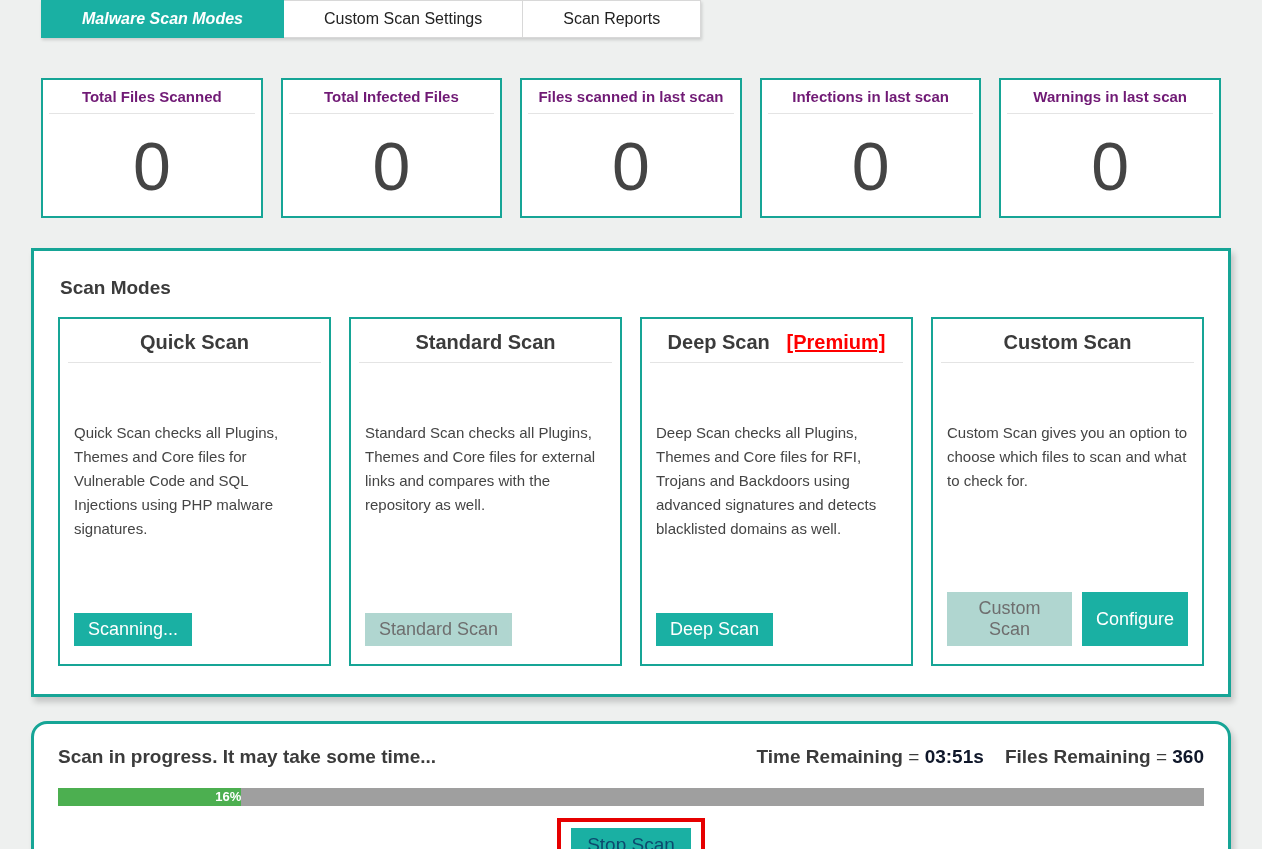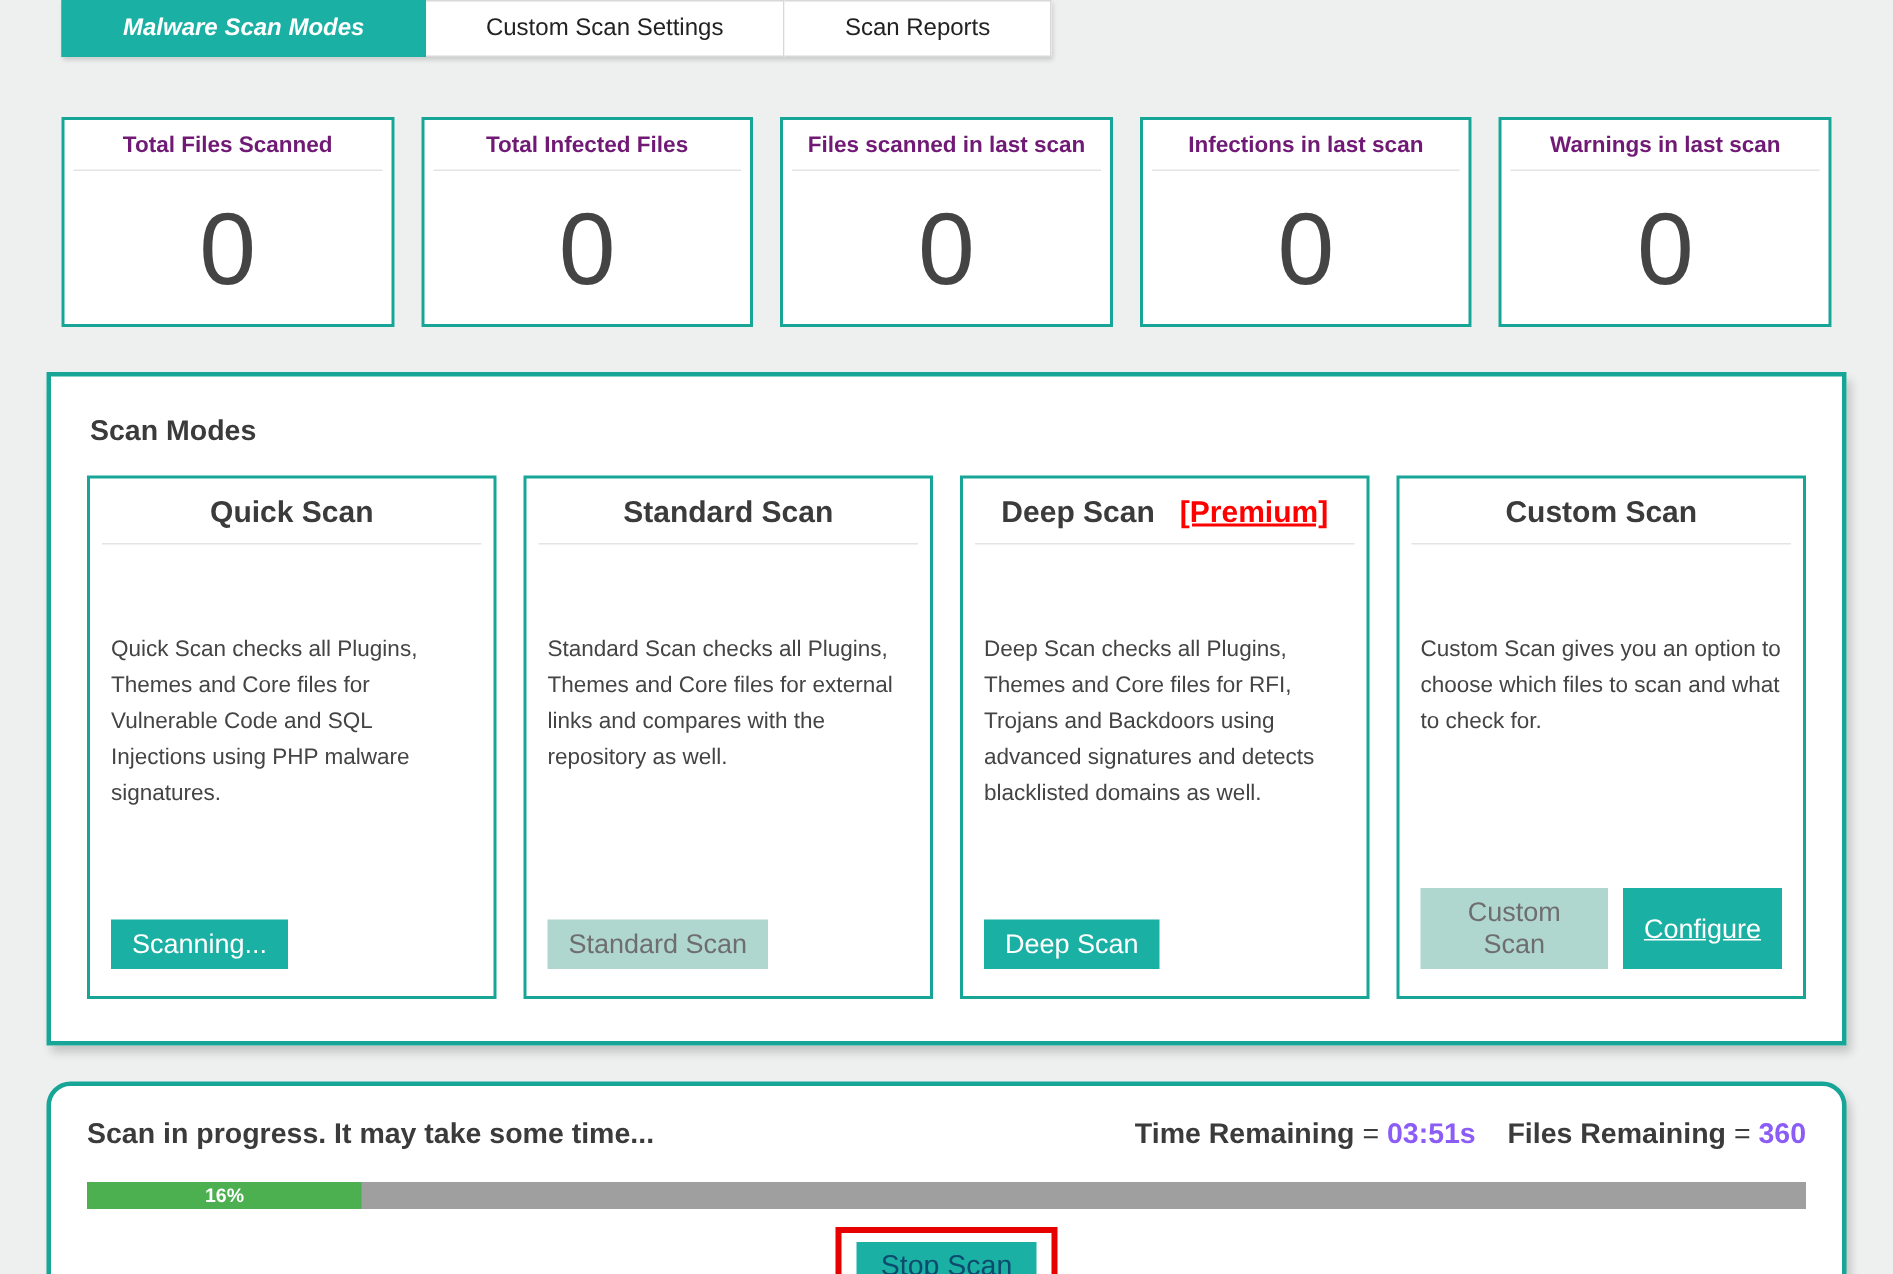--- a/index.html
+++ b/index.html
@@ -138,38 +138,37 @@
     border:none;
     cursor:pointer;
   }
   .btn.muted {
     background: var(--teal-light);
     color:#555;
     opacity:0.85;
   }
   .btn.config {
     margin-left:auto;
-    text-decoration:underline;
   }
   
   .progress-header {
     display:flex;
     align-items:center;
     justify-content:space-between;
   }
   .progress-msg {
     font-size:19px;
     font-weight:600;
   }
   .progress-right {
     font-size:19px;
     font-weight:700;
   }
   .progress-right .val {
-    color:#8b5cf6;
+    color:#0f172a;
     font-weight:700;
   }
   .progress-right .eq { font-weight:400; }
   .progress-bar {
     margin-top:20px;
     background:#9f9f9f;
     height:18px;
     position:relative;
   }
   .progress-fill {
@@ -290,21 +289,21 @@
         <span>Time Remaining</span>
         <span class="eq"> = </span>
         <span class="val">03:51</span><span class="val">s</span>
         &nbsp;&nbsp;
         <span>Files Remaining</span>
         <span class="eq"> = </span>
         <span class="val">360</span>
       </div>
     </div>
     <div class="progress-bar">
-      <div class="progress-fill" id="progress-fill" style="width: 16%;">16%</div>
+      <div class="progress-fill" id="progress-fill" style="width: 16%; text-align: right;">16%</div>
     </div>
     <div class="progress-actions">
       <span class="stop-wrap">
         <button class="stop-btn">Stop Scan</button>
       </span>
     </div>
   </div>
 
 </div>
 

